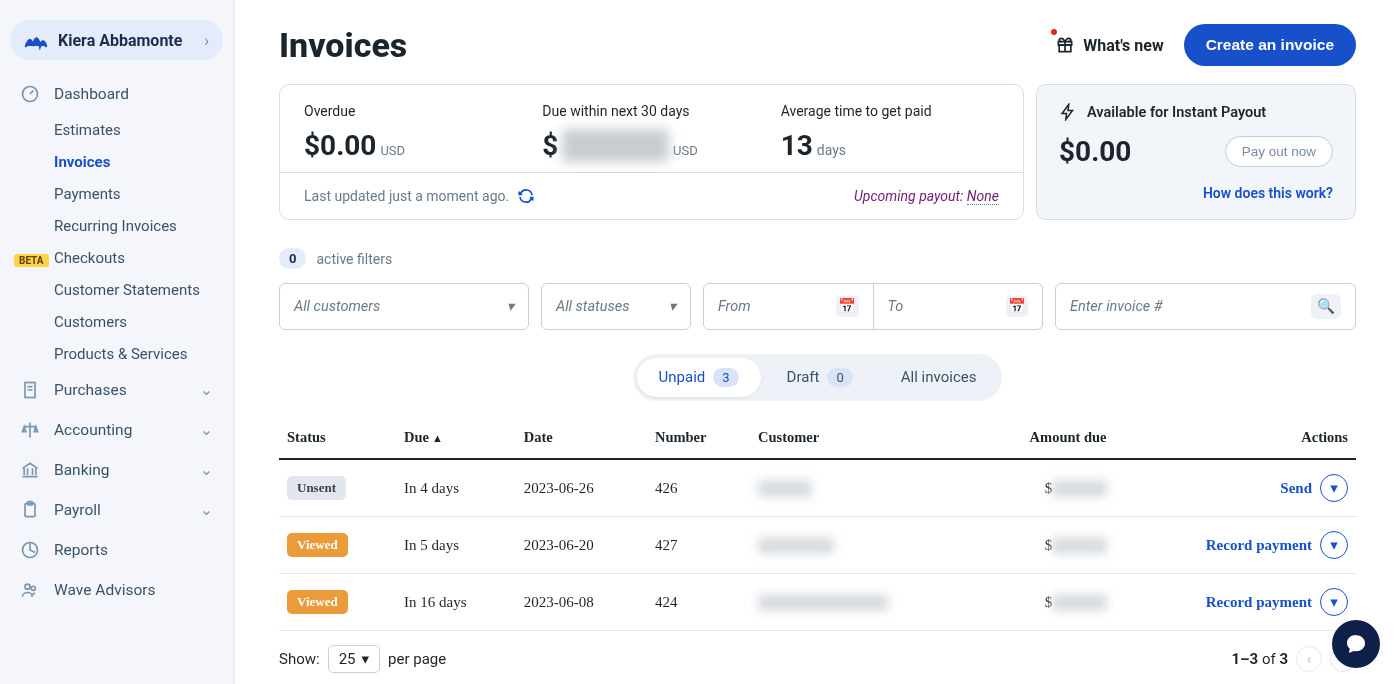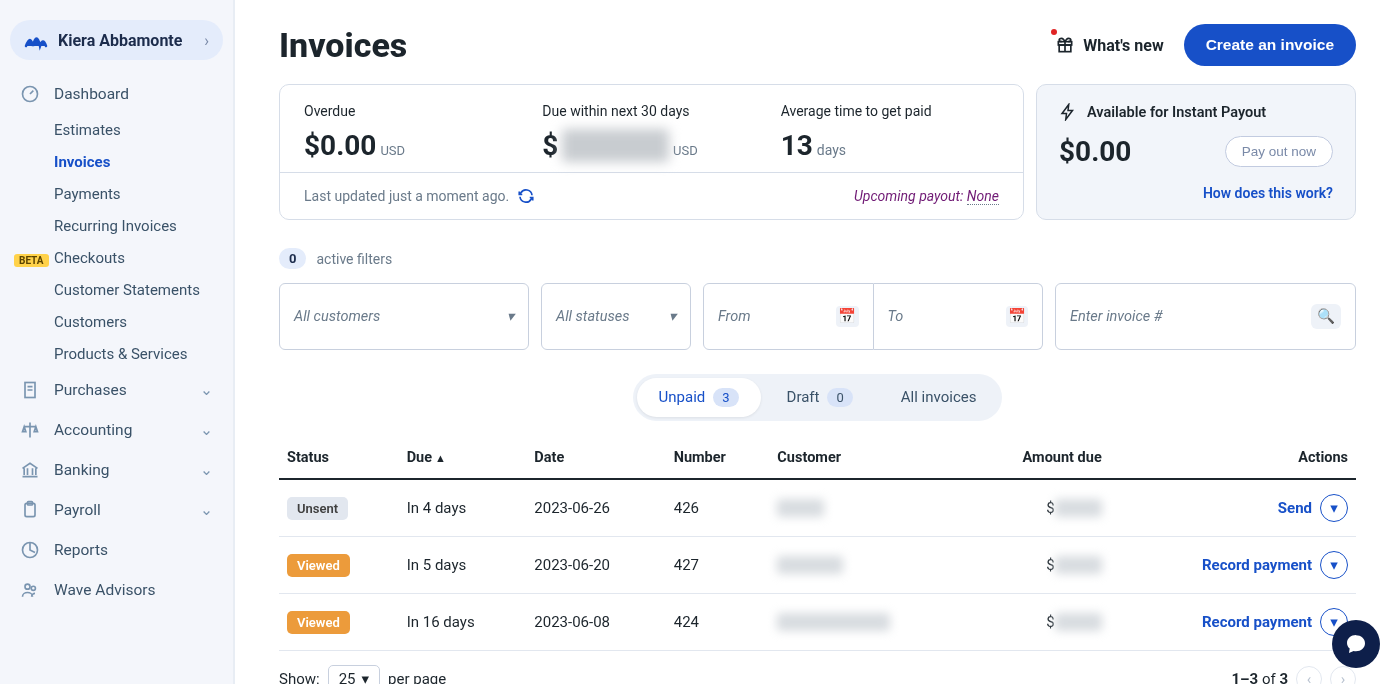--- a/index.html
+++ b/index.html
@@ -39,36 +39,36 @@
 .payout-link .val { border-bottom: 1px dotted #6a7a8a; cursor: pointer; }
 .payout-card { width: 320px; border: 1px solid #d6dde8; background: #f2f5fa; border-radius: 10px; padding: 18px 22px; display: flex; flex-direction: column; }
 .payout-head { display: flex; align-items: center; gap: 10px; font-weight: 600; font-size: 14.5px; margin-bottom: 14px; }
 .payout-row { display: flex; align-items: center; }
 .payout-amt { font-size: 28px; font-weight: 700; flex: 1; }
 .payout-btn { border: 1px solid #c2cbe0; background: #fff; color: #7a8aa8; border-radius: 20px; padding: 7px 16px; font-size: 13.5px; cursor: pointer; }
 .howwork { color: #1750c8; font-weight: 600; font-size: 14px; text-align: right; margin-top: auto; cursor: pointer; }
 .filters-label { display: flex; align-items: center; gap: 10px; margin-bottom: 14px; font-size: 14px; color: #6a7a8a; }
 .filter-count { background: #e4ecfb; color: #1c2c4c; border-radius: 12px; padding: 3px 10px; font-weight: 700; font-size: 13px; }
 .filter-row { display: flex; gap: 12px; margin-bottom: 24px; }
-.select-box, .date-box, .search-box { border: 1px solid #c8d0de; border-radius: 6px; padding: 20px 14px; display: flex; align-items: center; font-size: 14.5px; color: #6a7a8a; font-style: italic; background: #fff; cursor: pointer; }
+.select-box, .date-box, .search-box { border: 1px solid #c8d0de; border-radius: 6px; padding: 10px 14px; display: flex; align-items: center; font-size: 14.5px; color: #6a7a8a; font-style: italic; background: #fff; cursor: pointer; }
 .select-box { flex: 0 0 250px; }
 .select-box .dd { margin-left: auto; }
 .all-stat { flex: 0 0 150px; }
 .date-group { display: flex; flex: 0 0 340px; }
 .date-box { flex: 1; border-radius: 6px 0 0 6px; }
 .date-box:last-child { border-radius: 0 6px 6px 0; border-left: none; }
 .date-box .cal { margin-left: auto; background: #eef2f8; border-radius: 4px; padding: 2px; font-style: normal; }
 .search-box { flex: 1; }
 .search-box .mag { margin-left: auto; background: #eef2f8; border-radius: 6px; padding: 4px 6px; font-style: normal; }
 .tabs { display: flex; justify-content: center; margin-bottom: 16px; }
 .tab-group { background: #eef2f8; border-radius: 24px; padding: 4px; display: flex; gap: 4px; }
 .tab { padding: 10px 22px; border-radius: 22px; font-size: 15px; font-weight: 400; color: #3a5268; cursor: pointer; display: flex; align-items: flex-start; gap: 8px; }
 .tab.active { background: #fff; color: #1750c8; box-shadow: 0 1px 3px rgba(0,0,0,.08); }
 .tab .count { background: #d8e3f8; border-radius: 12px; padding: 2px 9px; font-size: 13px; }
-table { width: 100%; border-collapse: collapse; }
+table { width: 100%; border-collapse: collapse; font-family: Liberation Serif, serif; }
 th { text-align: left; font-size: 14.5px; font-weight: 700; padding: 12px 8px; border-bottom: 2px solid #1c252c; }
 th.right, td.right { text-align: right; }
 td { padding: 14px 8px; border-bottom: 1px solid #e2e7ef; font-size: 15px; }
 .status-pill { display: inline-block; padding: 4px 10px; border-radius: 5px; font-size: 13px; font-weight: 600; }
 .status-pill.unsent { background: #e2e7ef; color: #404040; }
 .status-pill.viewed { background: #ec9b3b; color: #fff; }
 .blur-cell { filter: blur(5px); background: #d8dce0; color: transparent; border-radius: 3px; display: inline-block; }
 .action-link { color: #1750c8; font-weight: 700; cursor: pointer; }
 .action-dd { display: inline-flex; width: 28px; height: 28px; border: 1.5px solid #1750c8; border-radius: 50%; align-items: center; justify-content: center; color: #1750c8; margin-left: 8px; cursor: pointer; }
 .sort-arrow { font-size: 11px; margin-left: 3px; }

